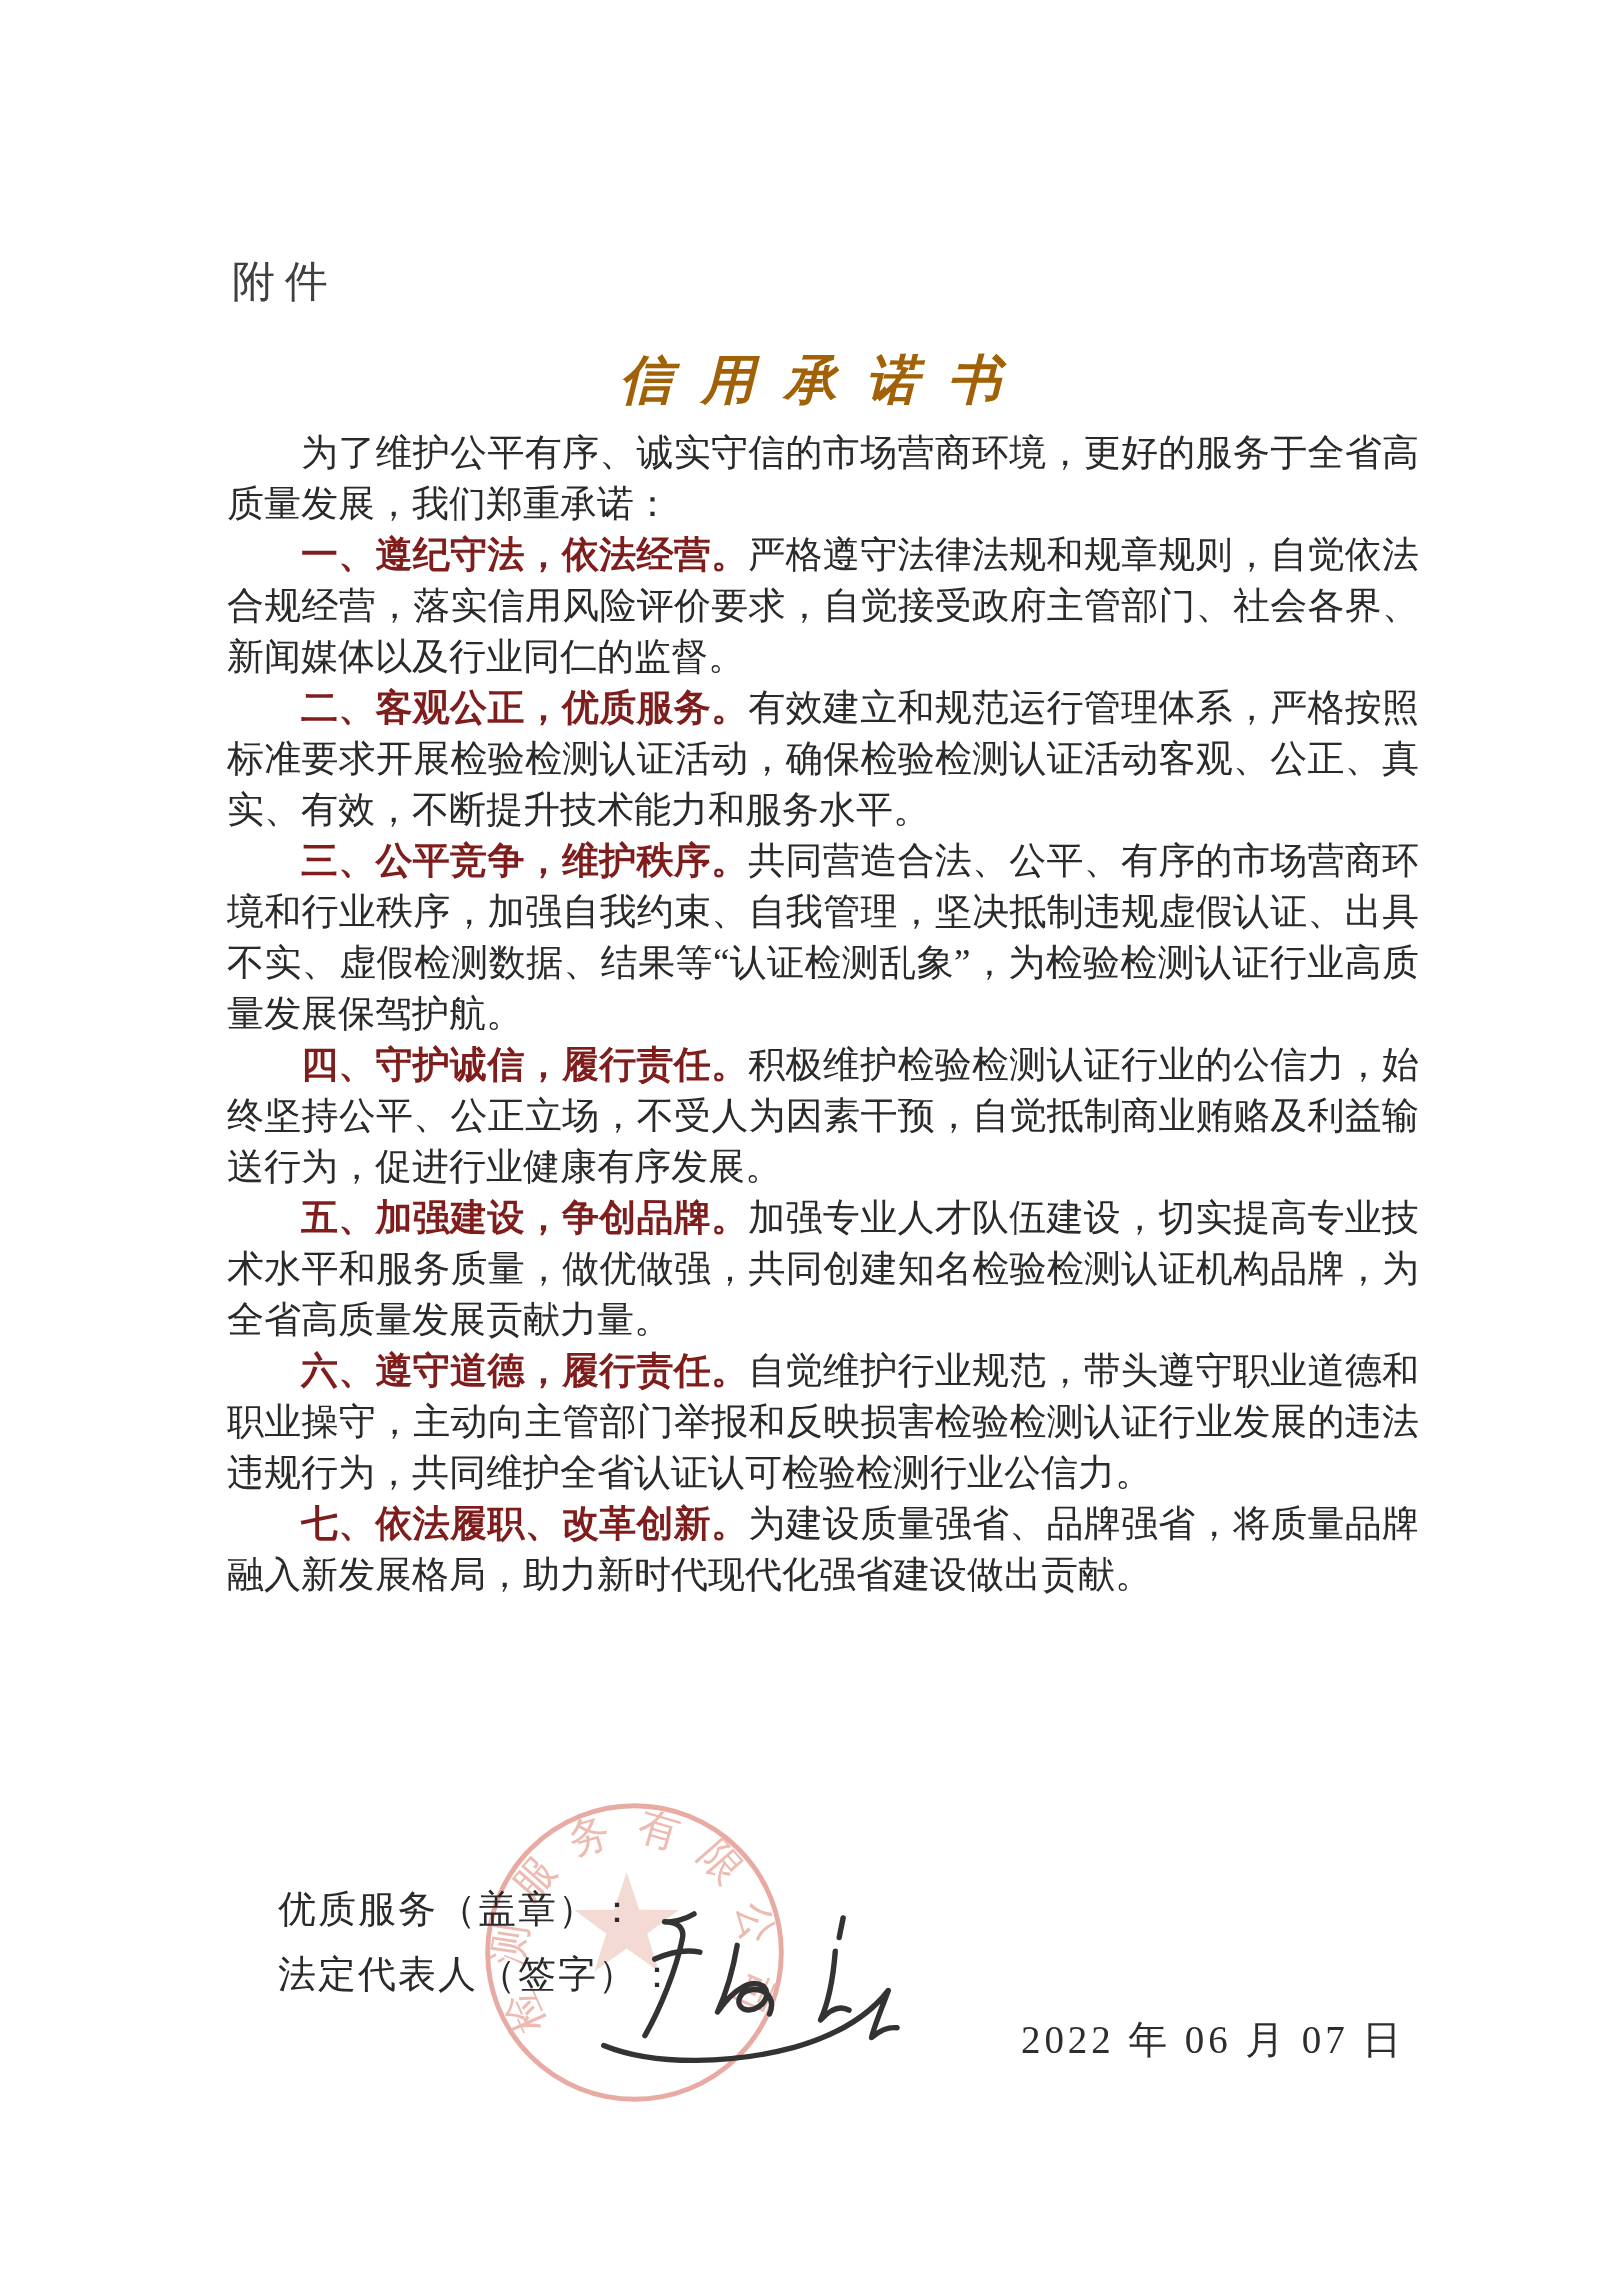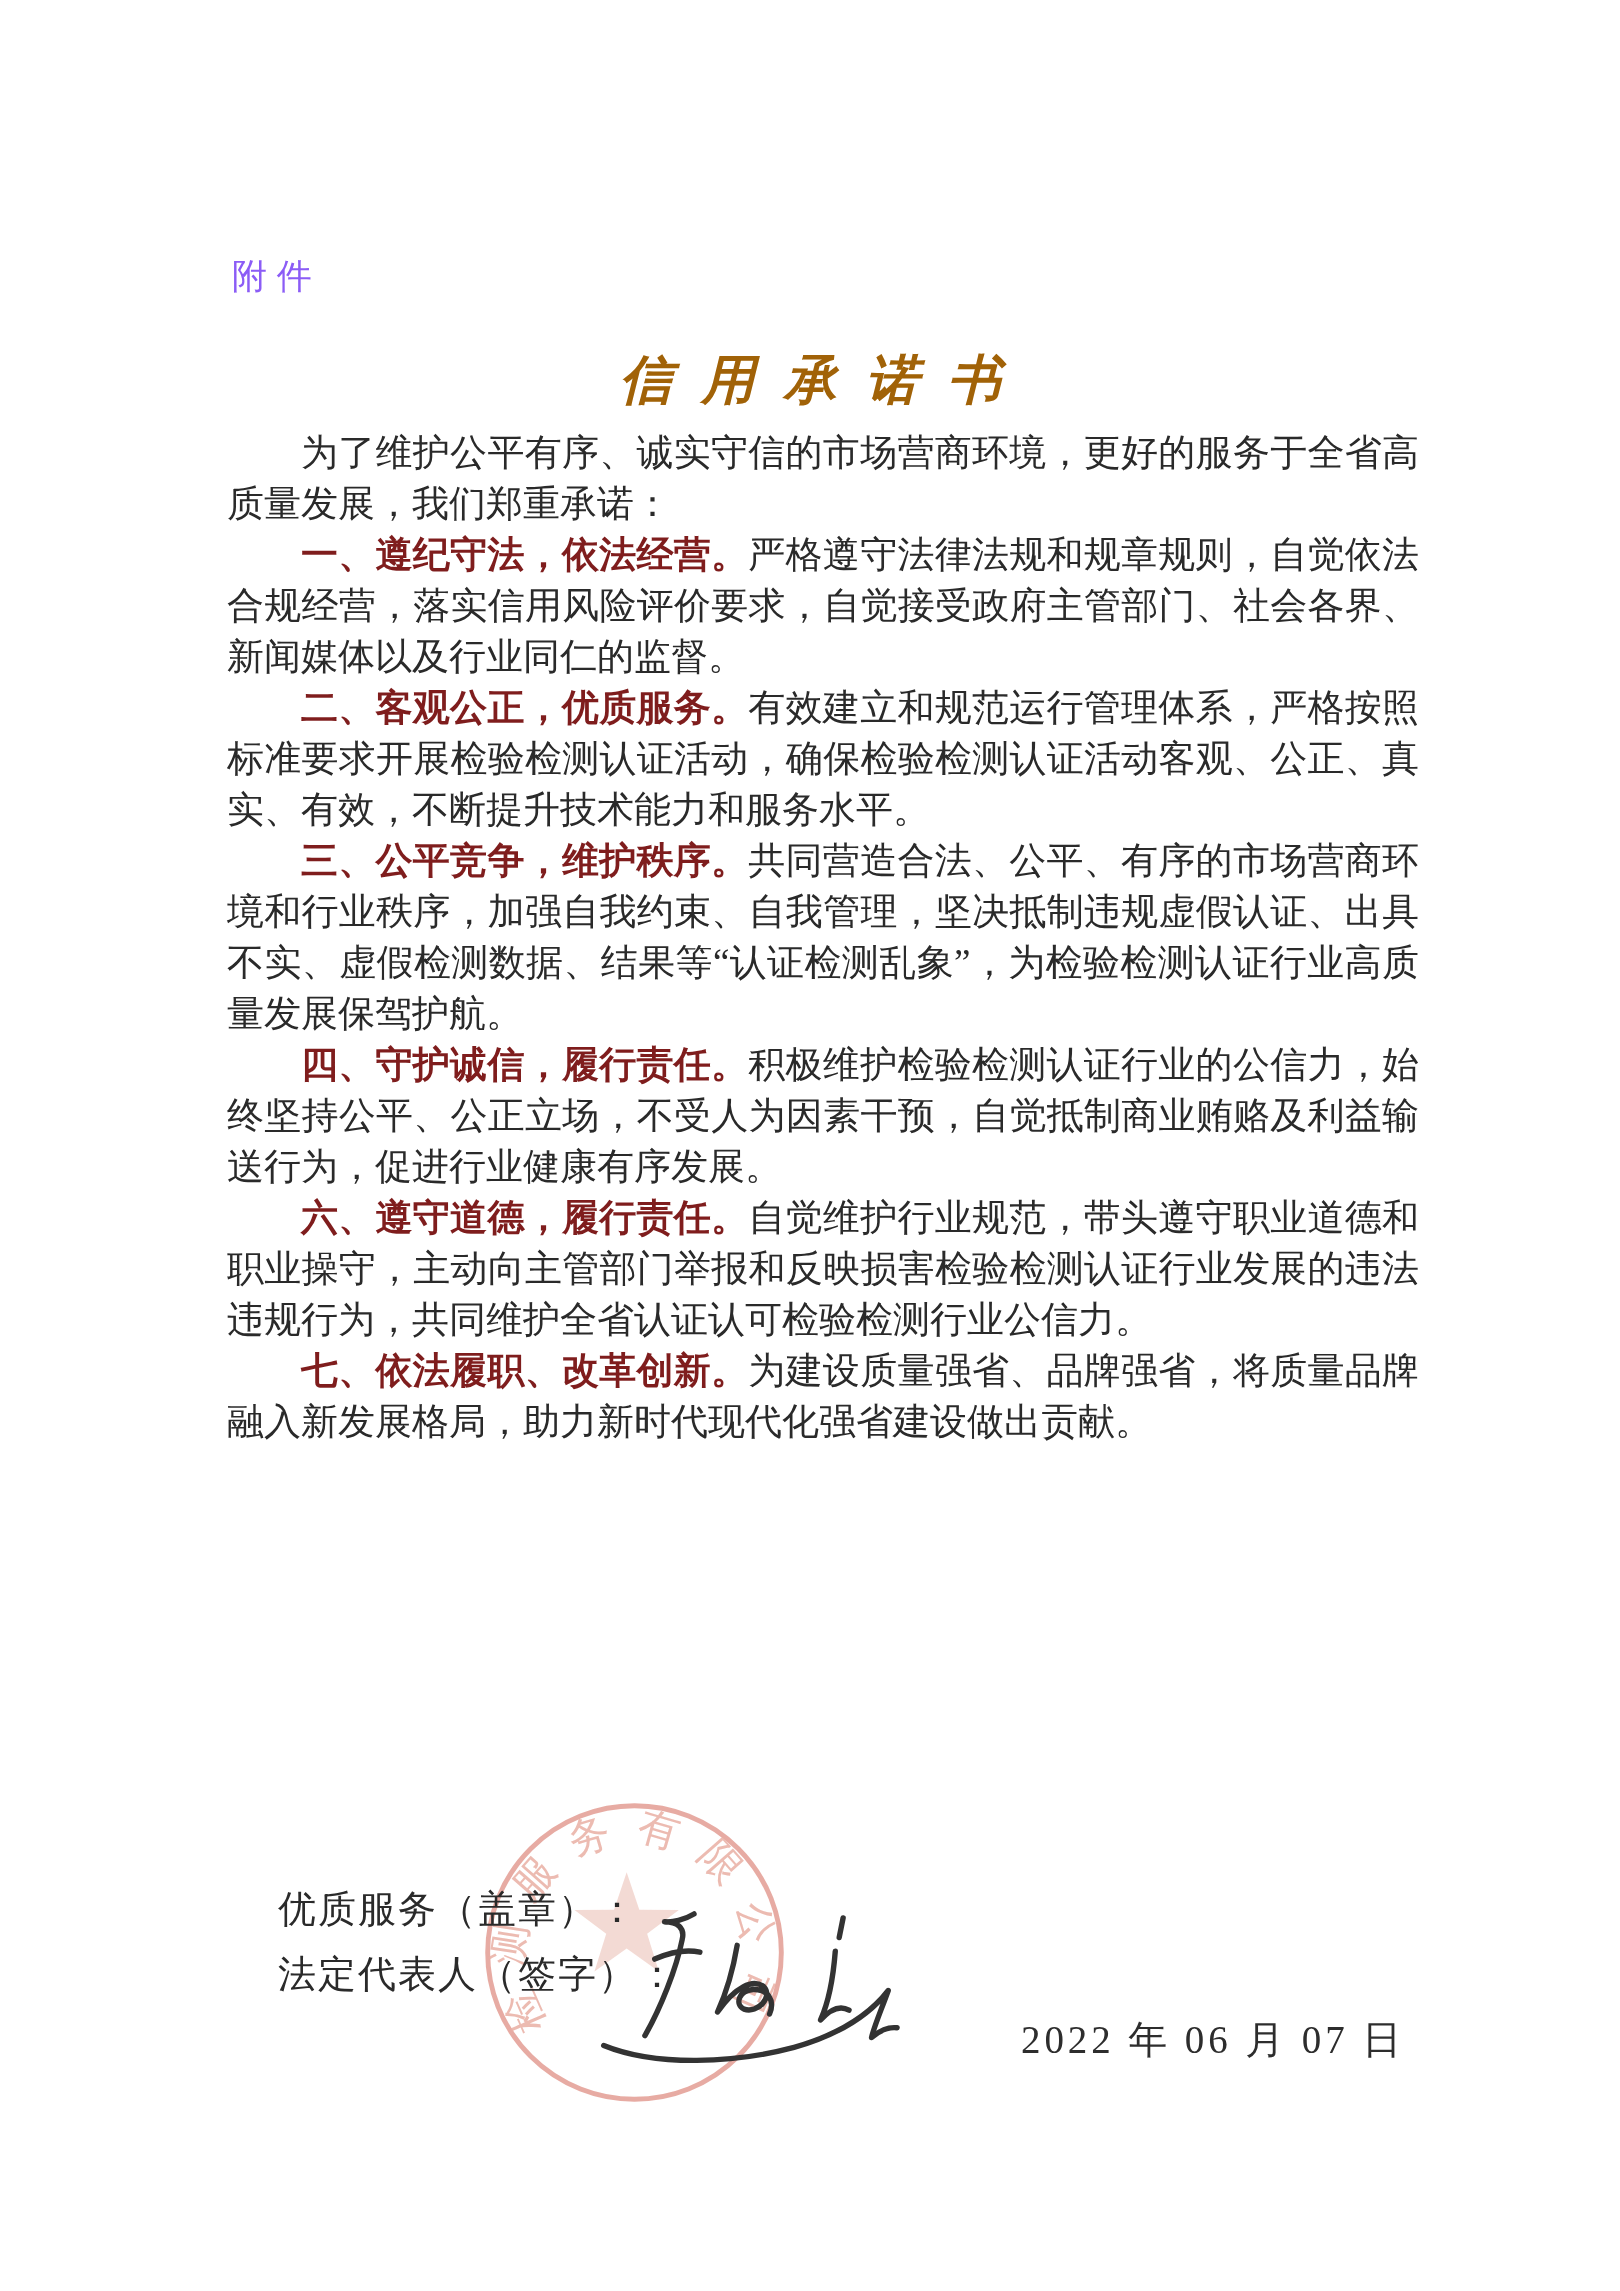--- a/index.html
+++ b/index.html
@@ -14,23 +14,23 @@
     margin: 0 auto;
     background: #ffffff;
     overflow: hidden;
     font-family: "Liberation Serif", "DejaVu Serif", serif;
     color: #262626;
   }
   .attachment {
     position: absolute;
     left: 232px;
     top: 253px;
-    font-size: 35px;
+    font-size: 43px;
     letter-spacing: 9.8px;
-    color: #8b5cf6;
+    color: #404040;
   }
   .doc-title {
     position: absolute;
     left: 0;
     top: 345px;
     width: 100%;
     margin: 0;
     text-align: center;
     font-size: 53px;
     font-weight: 700;
@@ -107,20 +107,21 @@
     <p>为了维护公平有序、诚实守信的市场营商环境，更好的服务于全省高质量发展，我们郑重承诺：</p>
 
     <p><span class="lead">一、遵纪守法，依法经营。</span><span>严格遵守法律法规和规章规则，自觉依法合规经营，落实信用风险评价要求，自觉接受政府主管部门、社会各界、新闻媒体以及行业同仁的监督。</span></p>
 
     <p><span class="lead">二、客观公正，优质服务。</span><span>有效建立和规范运行管理体系，严格按照标准要求开展检验检测认证活动，确保检验检测认证活动客观、公正、真实、有效，不断提升技术能力和服务水平。</span></p>
 
     <p><span class="lead">三、公平竞争，维护秩序。</span><span>共同营造合法、公平、有序的市场营商环境和行业秩序，加强自我约束、自我管理，坚决抵制违规虚假认证、出具不实、虚假检测数据、结果等“认证检测乱象”，为检验检测认证行业高质量发展保驾护航。</span></p>
 
     <p><span class="lead">四、守护诚信，履行责任。</span><span>积极维护检验检测认证行业的公信力，始终坚持公平、公正立场，不受人为因素干预，自觉抵制商业贿赂及利益输送行为，促进行业健康有序发展。</span></p>
 
+    <p><span class="lead">五、加强建设，争创品牌。</span><span>加强专业人才队伍建设，切实提高专业技术水平和服务质量，做优做强，共同创建知名检验检测认证机构品牌，为全省高质量发展贡献力量。</span></p>
 
     <p><span class="lead">六、遵守道德，履行责任。</span><span>自觉维护行业规范，带头遵守职业道德和职业操守，主动向主管部门举报和反映损害检验检测认证行业发展的违法违规行为，共同维护全省认证认可检验检测行业公信力。</span></p>
 
     <p><span class="lead">七、依法履职、改革创新。</span><span>为建设质量强省、品牌强省，将质量品牌融入新发展格局，助力新时代现代化强省建设做出贡献。</span></p>
   </div>
 
   <svg class="stamp-svg" viewBox="0 0 330 330">
     <circle cx="165" cy="165" r="150" fill="none" stroke="#dd8b7f" stroke-width="5" opacity="0.8"></circle>
     <path id="stamp-arc" d="M 72.5 229.8 A 113 113 0 1 1 257.5 229.8" fill="none" stroke="none"></path>
     <text font-size="42" letter-spacing="22" fill="#e7a79b" opacity="0.85" font-family="Liberation Serif, serif">

